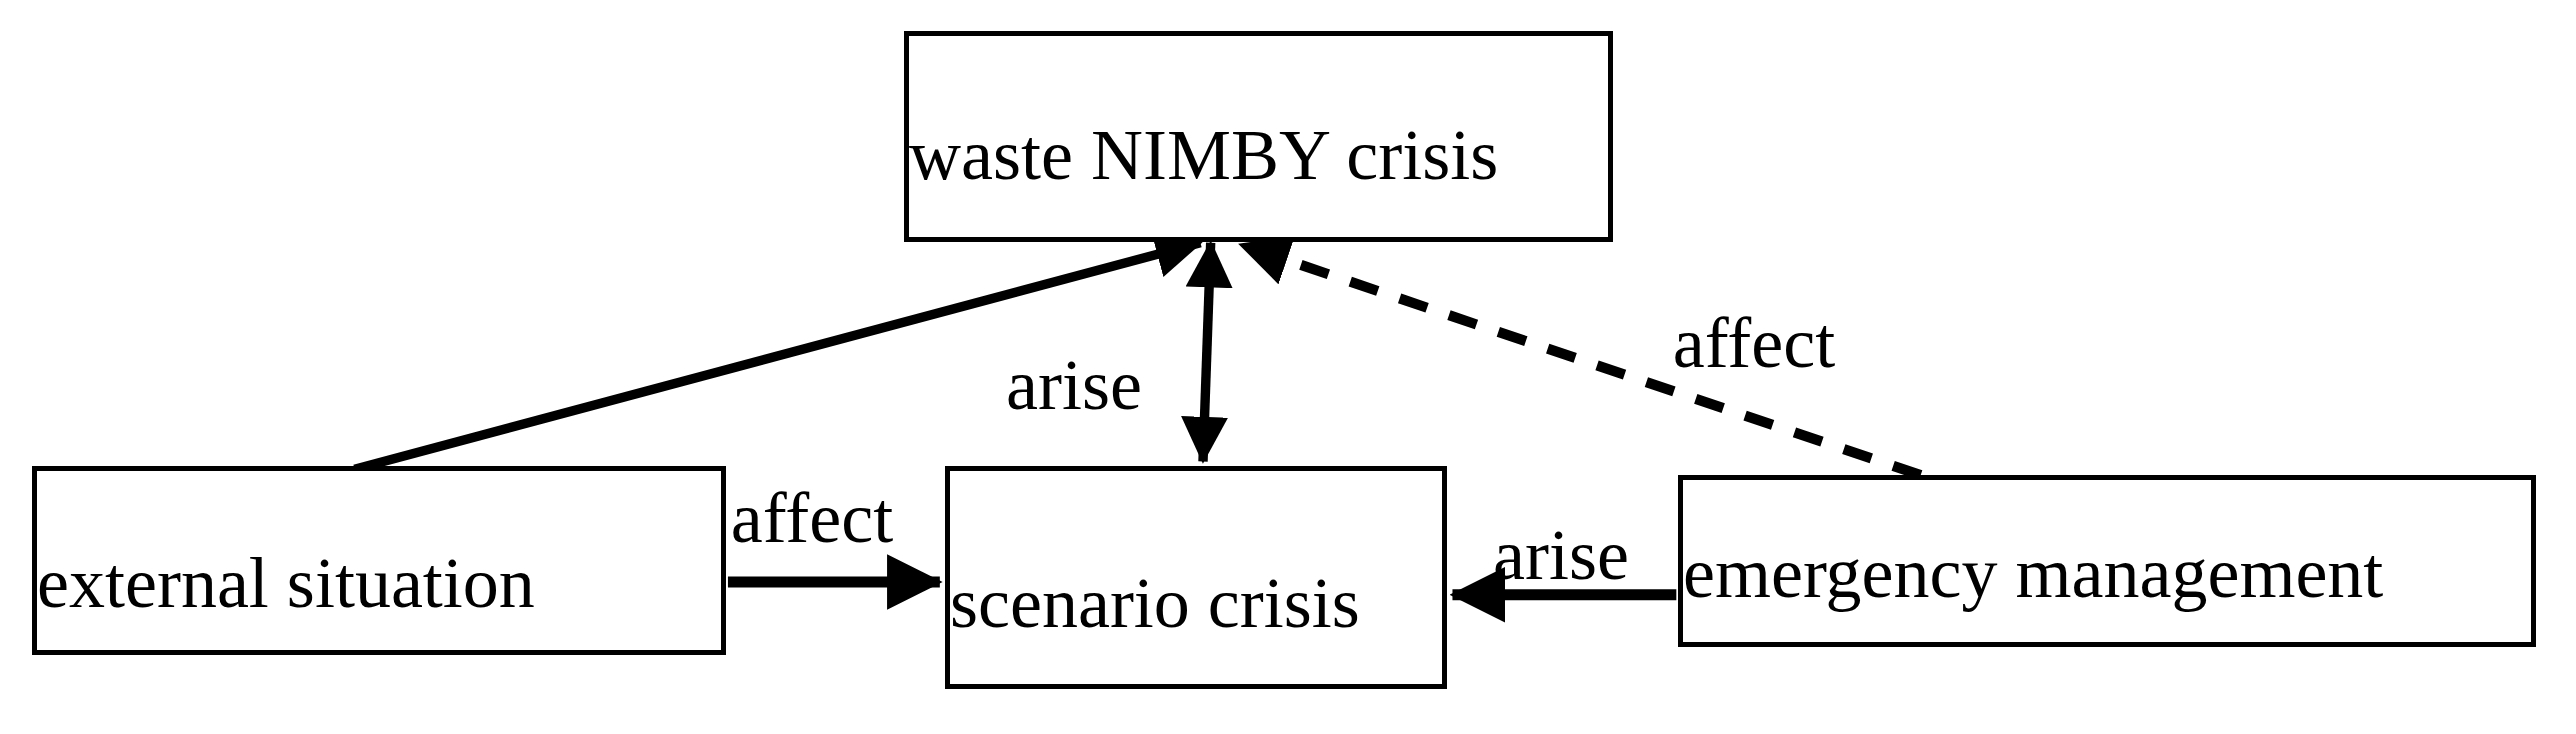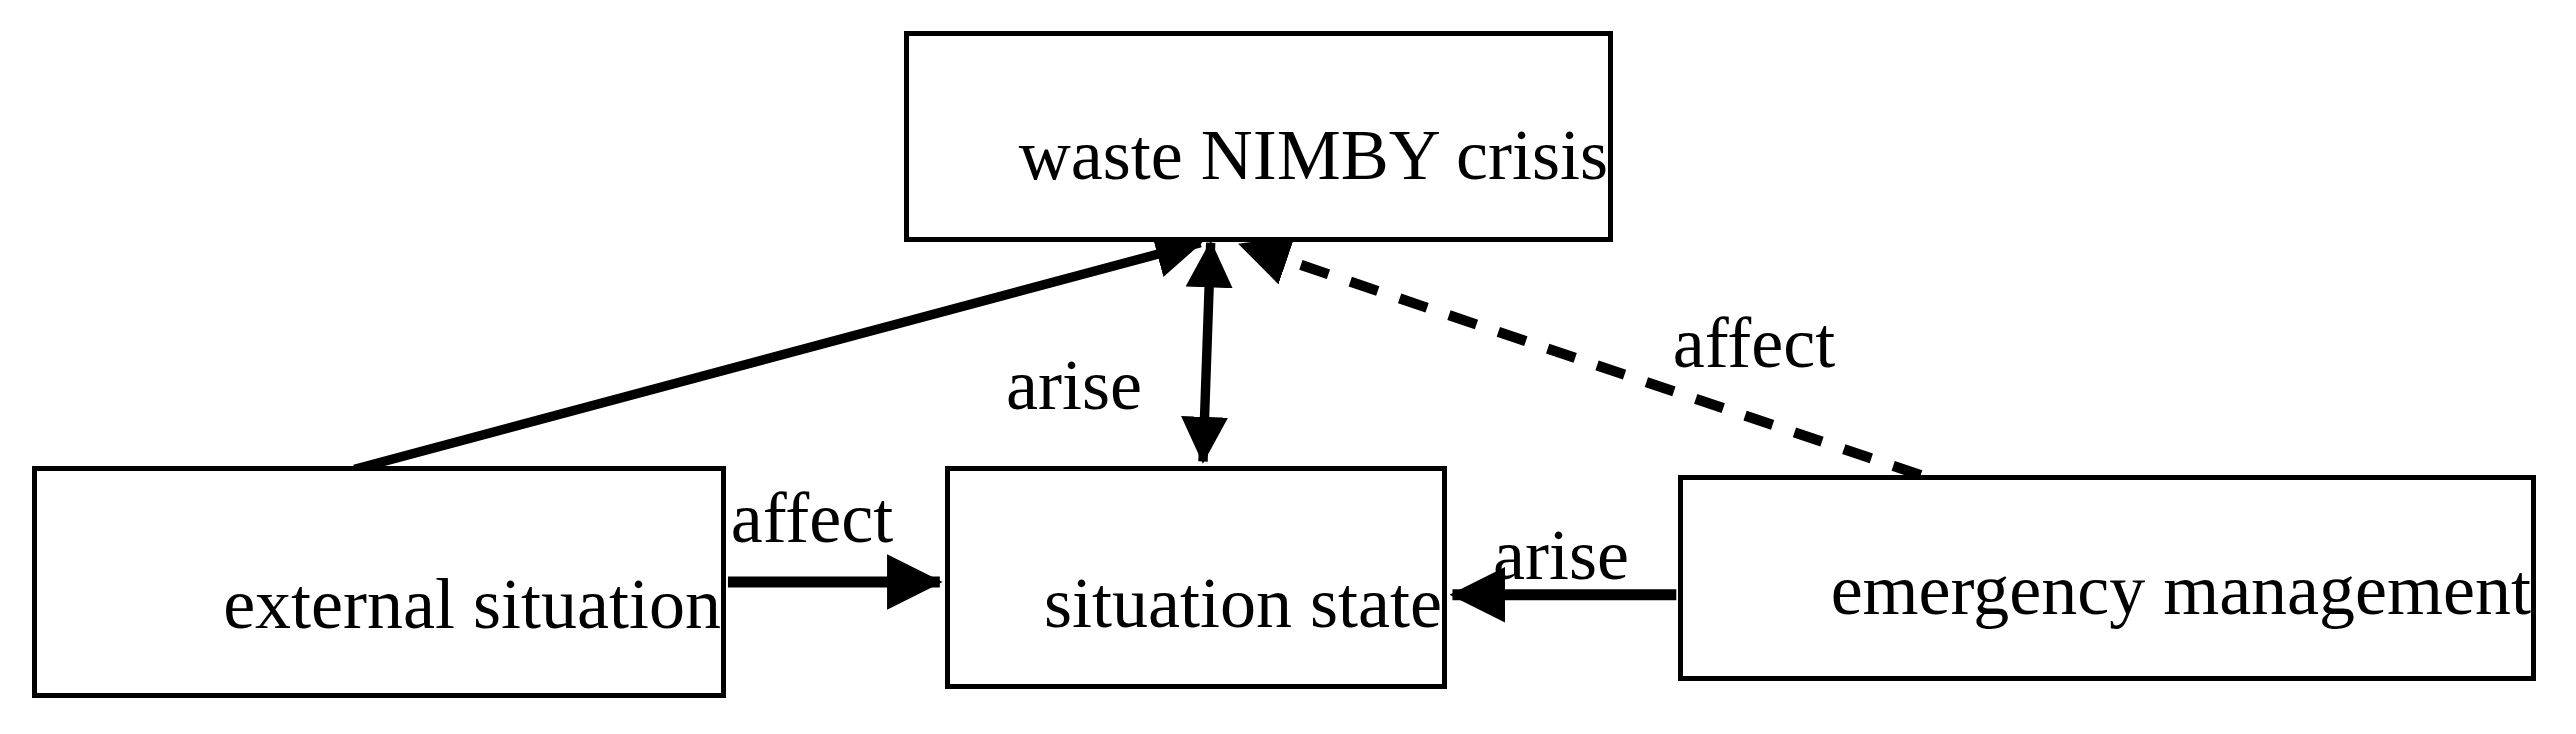--- a/index.html
+++ b/index.html
@@ -11,28 +11,28 @@
     position:relative;width:2576px;height:735px;background:#ffffff;
   }
   .wires{
     position:absolute;left:0;top:0;width:2576px;height:735px;
   }
   .node{
     position:absolute;
     border:5.1px solid #000000;
     background:#ffffff;
     box-sizing:border-box;
-    display:flex;align-items:center;justify-content:flex-end;
+    display:flex;align-items:center;justify-content:flex-start;
     font-size:72px;line-height:1;color:#000000;
     white-space:nowrap;
   }
   .node-crisis   {left:904px;top:31px; width:709px; height:211px;padding-top:36px;}
-  .node-external {left:32px;  top:466px;width:694px; height:232px;padding-top:44px;}
+  .node-external {left:32px;  top:466px;width:694px; height:189px;padding-top:44px;}
   .node-scenario {left:945px;top:466px;width:502px; height:223px;padding-top:50px;}
-  .node-emergency{left:1678px;top:475px;width:858px;height:206px;padding-top:24px;}
+  .node-emergency{left:1678px;top:475px;width:858px;height:172px;padding-top:24px;}
   .edge-label{
     position:absolute;
     transform:translate(-50%,-50%);
     font-size:72px;line-height:1;color:#000000;white-space:nowrap;
   }
   .lbl-initiate     {left:647px; top:309px;}
   .lbl-arise-center {left:1074px;top:385px;}
   .lbl-affect-dashed{left:1754px;top:343px;}
   .lbl-affect-left  {left:812px; top:518px;}
   .lbl-arise-right  {left:1561px;top:555px;}
@@ -62,21 +62,21 @@
 
   <div class="node node-crisis">
     <span>waste NIMBY crisis</span>
   </div>
 
   <div class="node node-external">
     <span>external situation</span>
   </div>
 
   <div class="node node-scenario">
-    <span>situation state</span>
+    <span>scenario crisis</span>
   </div>
 
   <div class="node node-emergency">
     <span>emergency management</span>
   </div>
 
 
   <div class="edge-label lbl-arise-center">arise</div>
 
   <div class="edge-label lbl-affect-dashed">affect</div>

